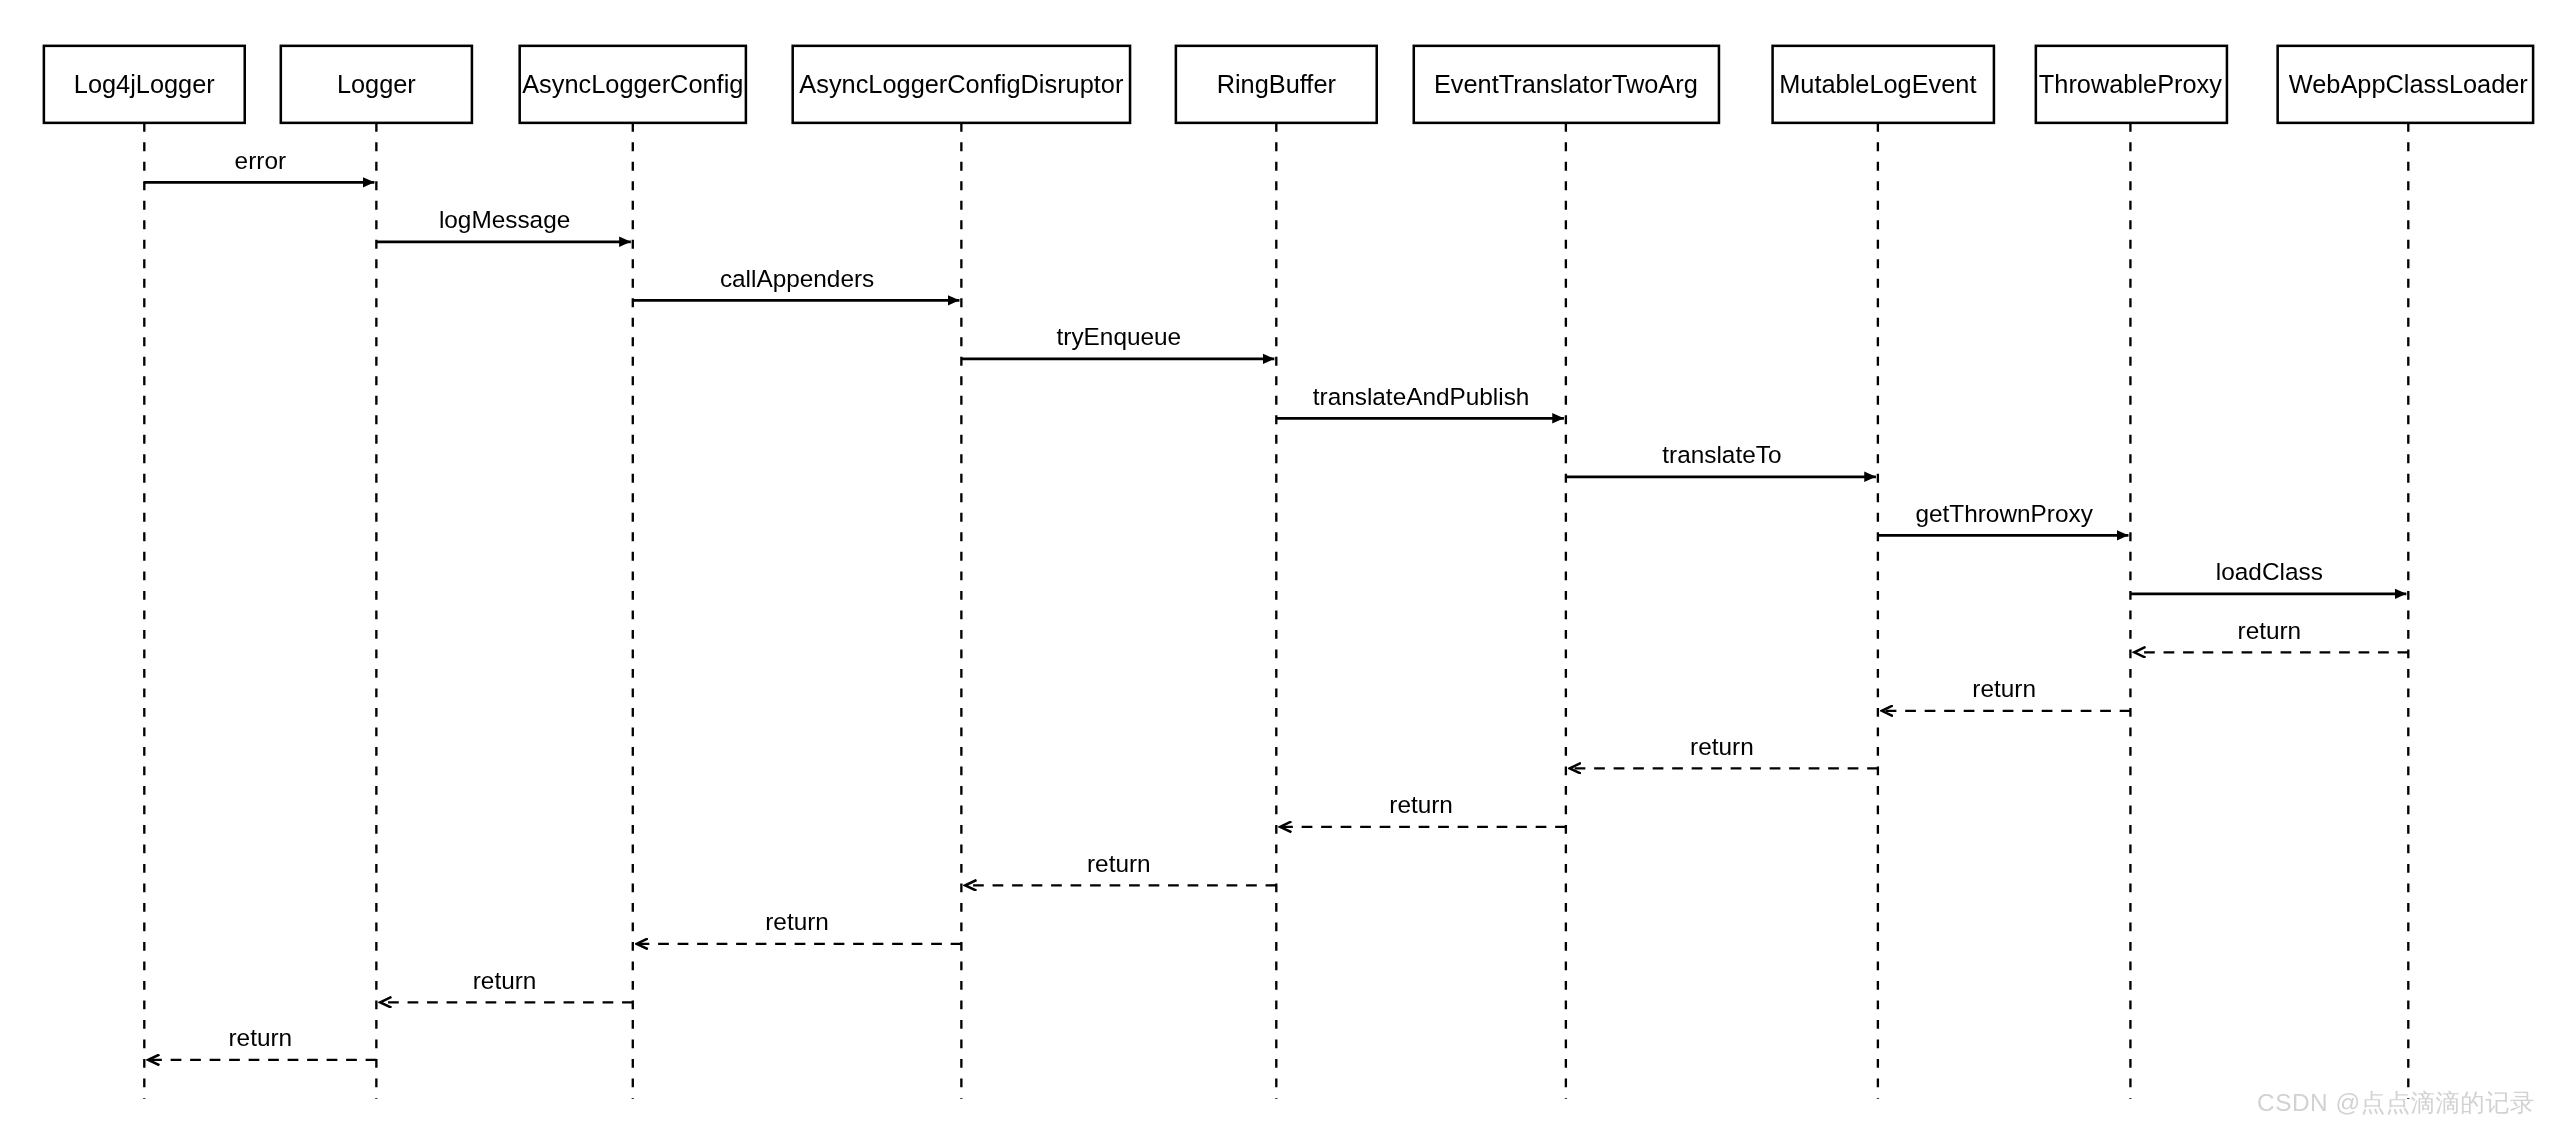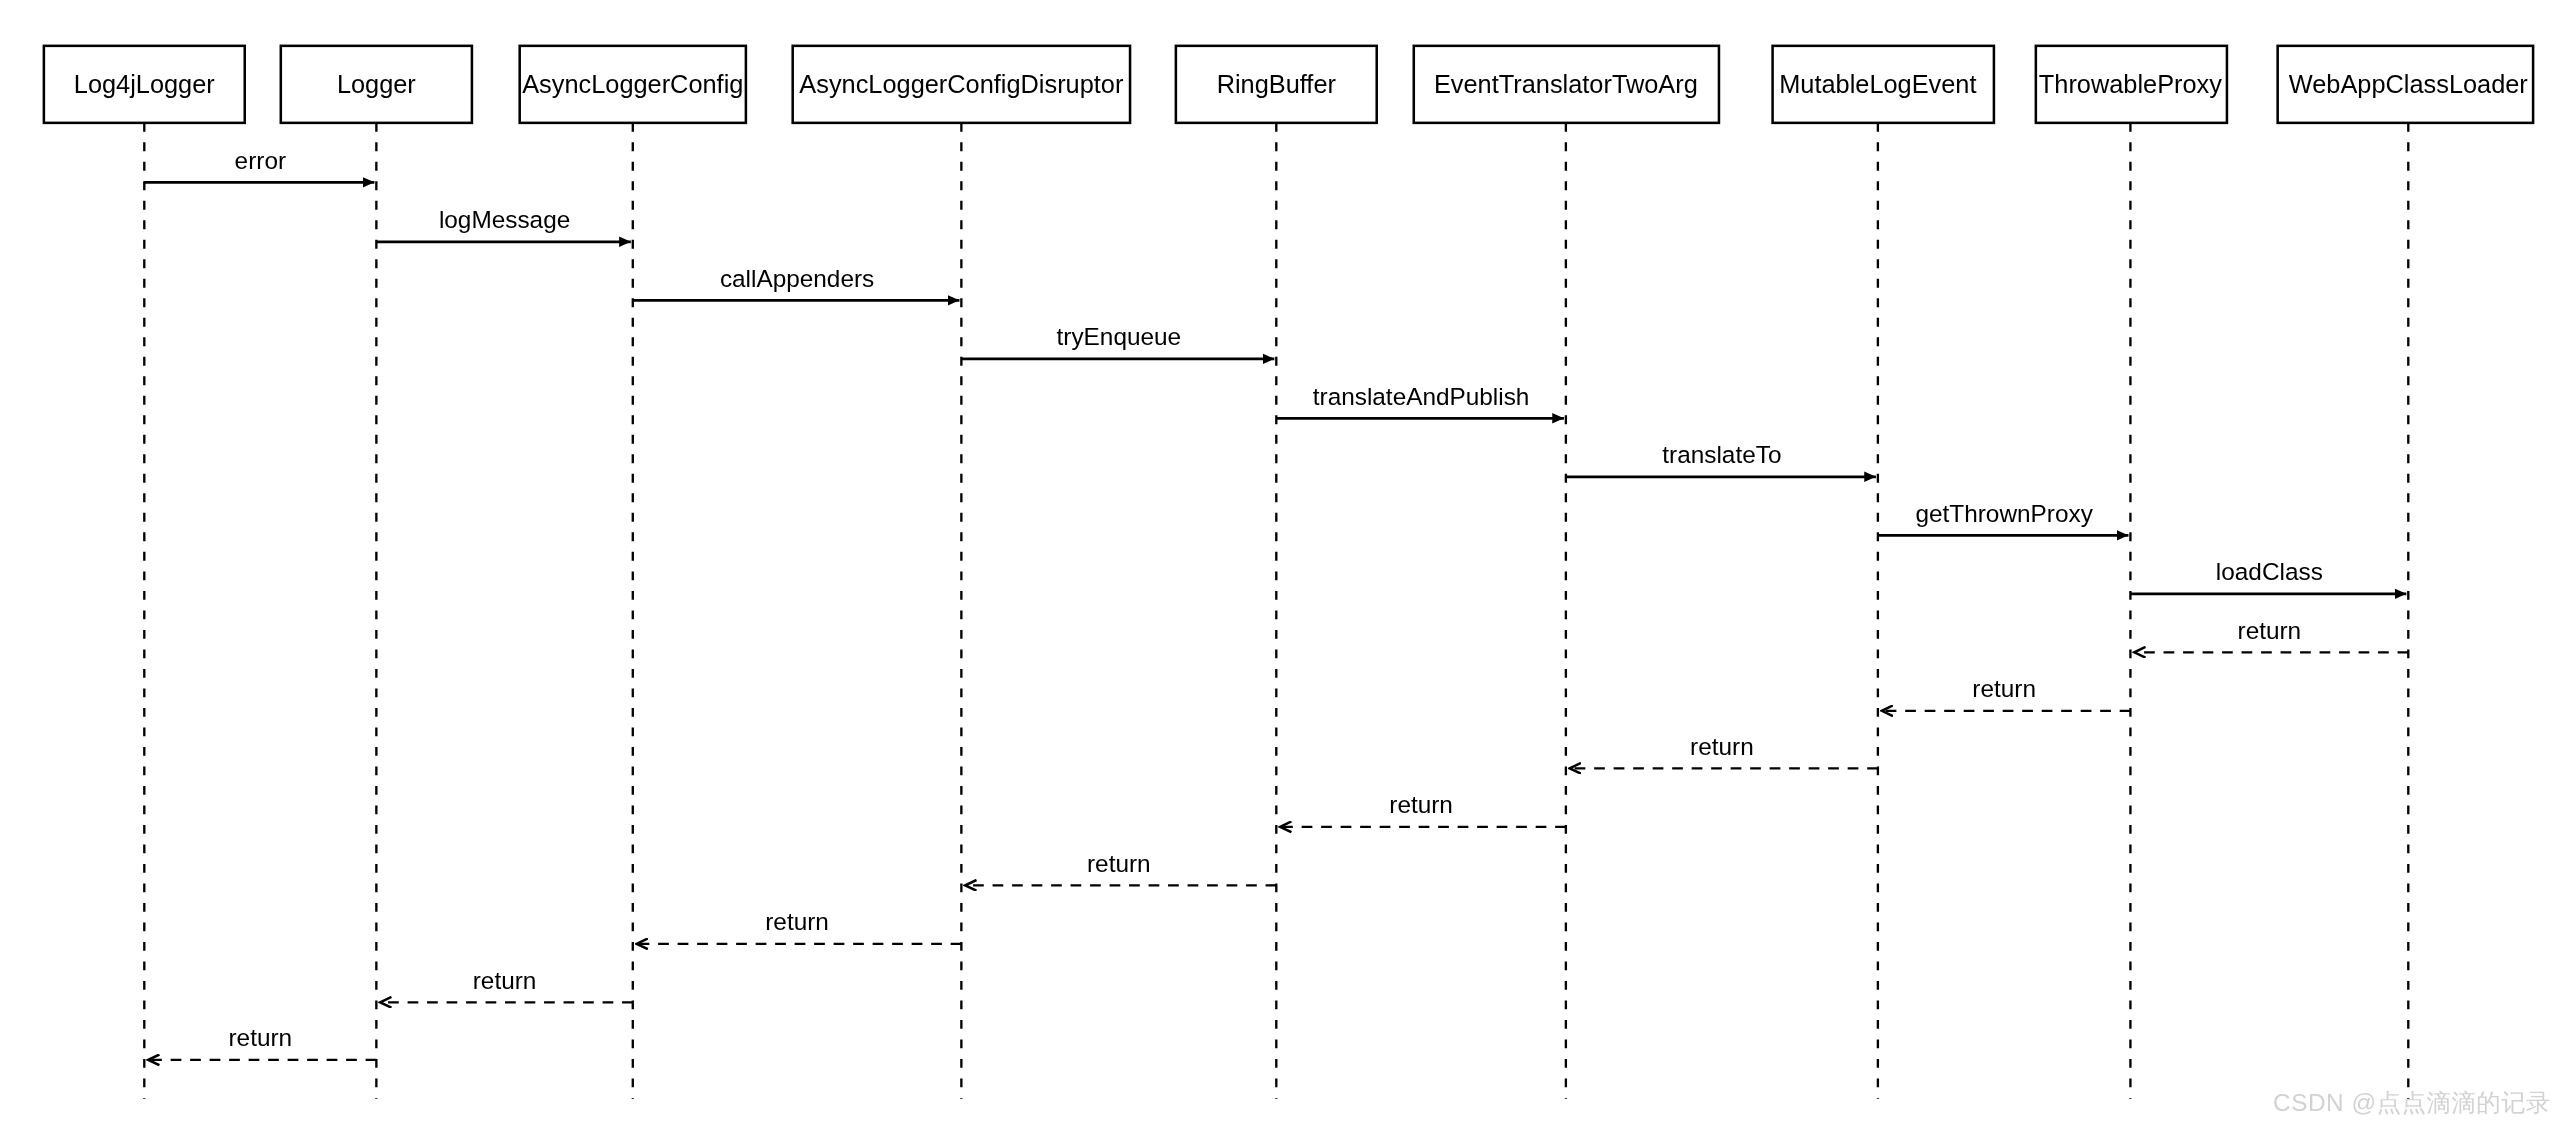--- a/index.html
+++ b/index.html
@@ -1,20 +1,20 @@
 <!DOCTYPE html>
 <html><head>
 <meta charset="utf-8">
 <style>
   html,body{margin:0;padding:0;background:#ffffff;}
   body{width:2576px;height:1133px;overflow:hidden;
        font-family:"Liberation Sans","DejaVu Sans",sans-serif;}
   #stage{position:relative;width:2576px;height:1133px;background:#ffffff;text-align:right;}
   #diagram{position:absolute;left:0;top:0;width:2576px;height:1133px;}
-  .wm{position:absolute;right:25px;bottom:13.7px;color:#d2d2d2;
+  .wm{position:absolute;right:41px;bottom:13.7px;color:#d2d2d2;
       font-size:24.4px;letter-spacing:0.5px;white-space:nowrap;
       font-family:"Liberation Sans","DejaVu Sans",sans-serif;}
 </style>
 </head>
 <body>
 
 <div id="stage">
   <svg id="diagram" viewBox="0 0 2642 1162">
       <defs>
         <marker id="ah-solid" markerWidth="14" markerHeight="12" refX="12" refY="6" orient="auto" markerUnits="userSpaceOnUse">

